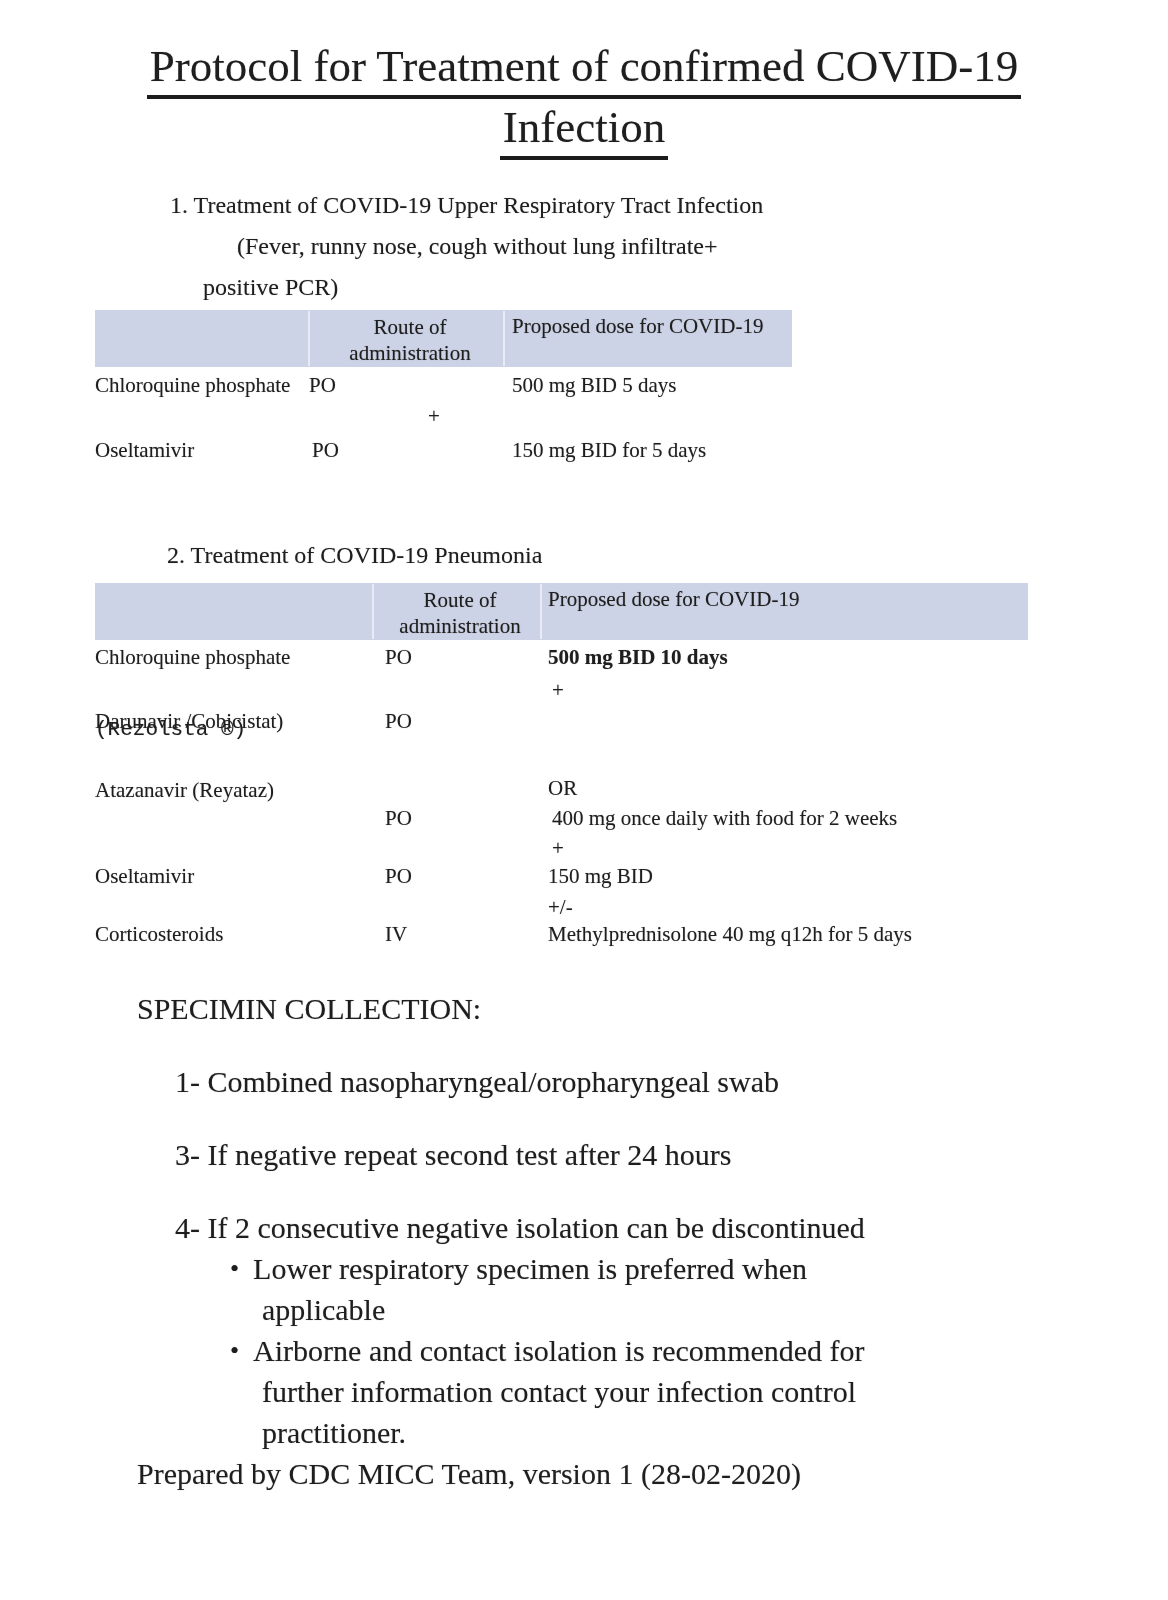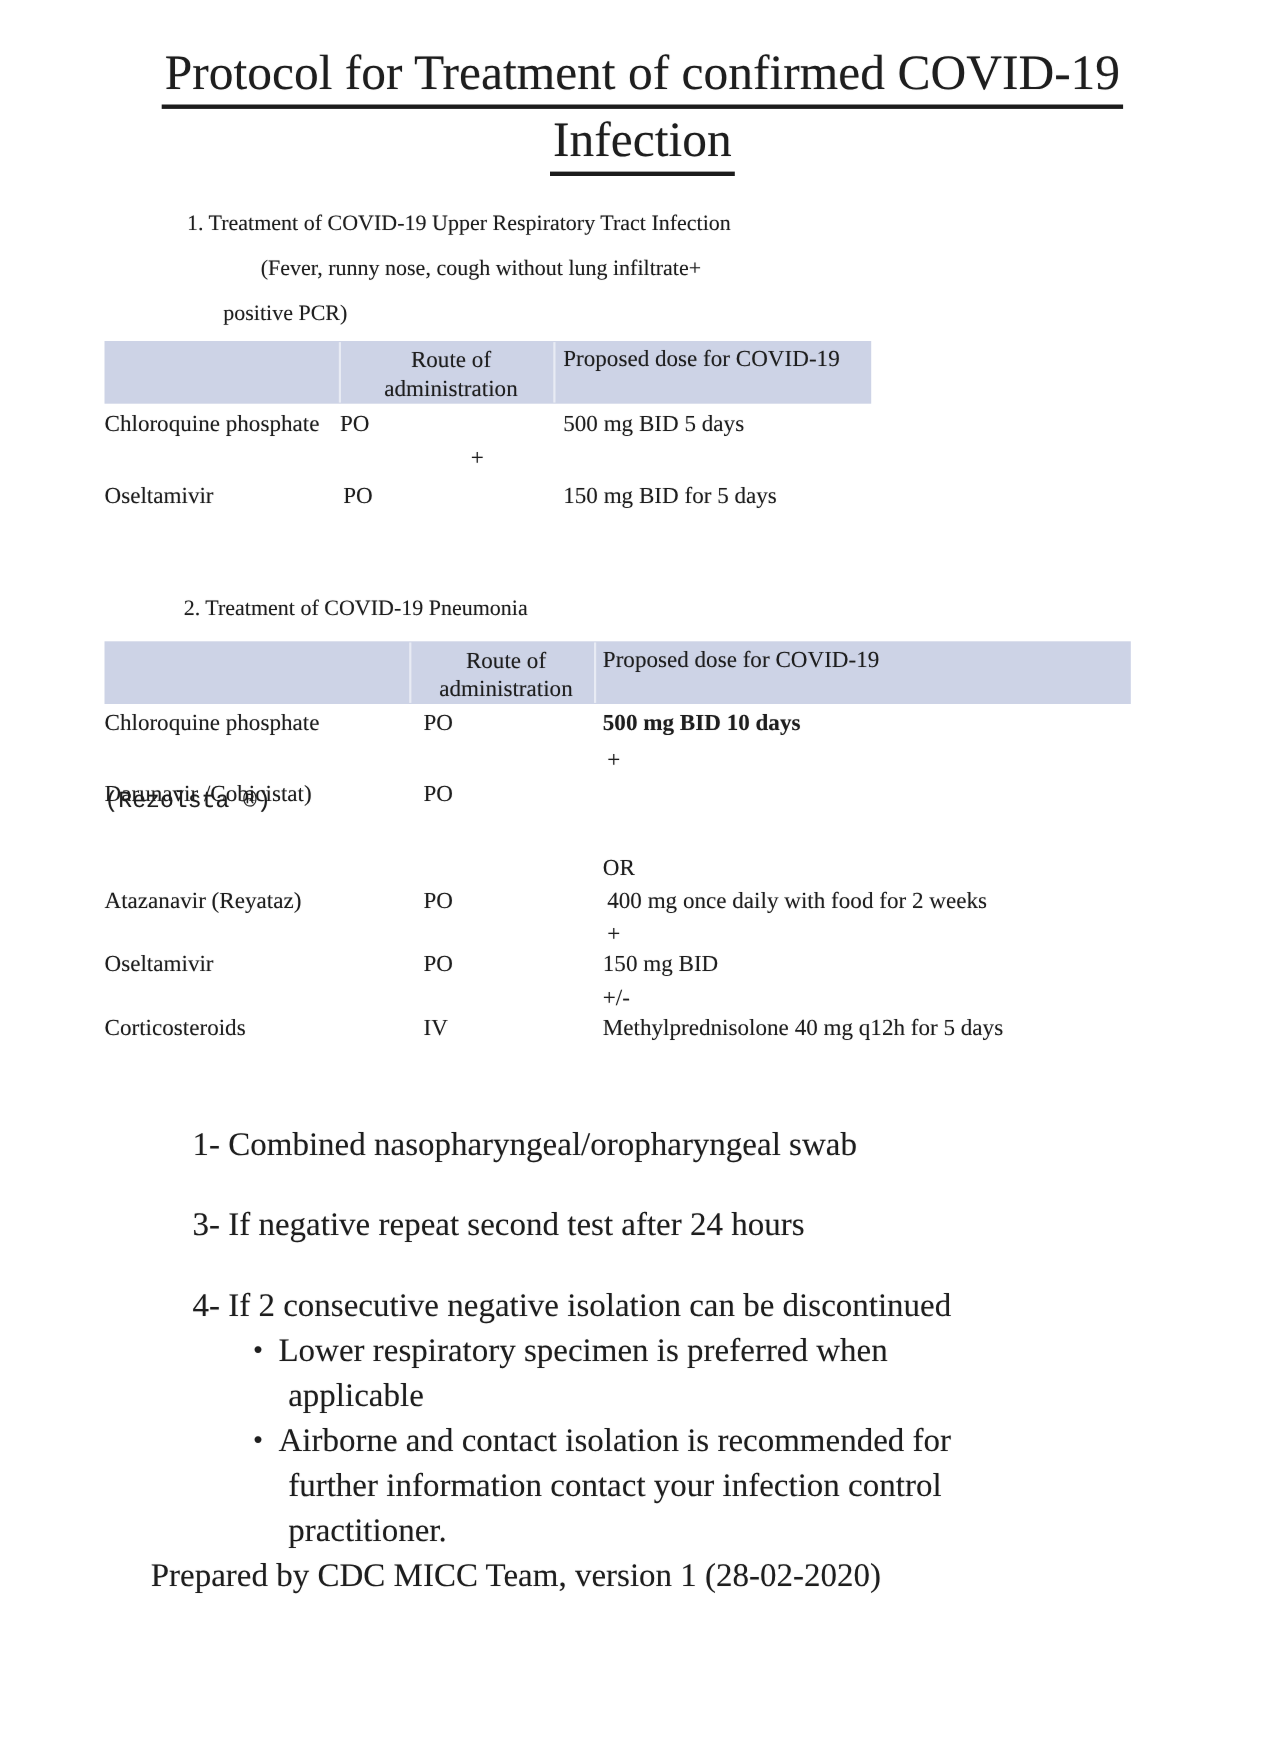--- a/index.html
+++ b/index.html
@@ -8,21 +8,21 @@
     font-family:"Liberation Serif", serif;color:#1e1e1e;overflow:hidden;
     text-shadow:0 0 1px rgba(30,30,30,.35);
   }
   .abs{position:absolute;white-space:nowrap;}
   
   .title-line{left:0;right:0;text-align:center;font-size:45px;}
   .t1{top:40px;}
   .t2{top:101px;}
   .uline{display:inline-block;border-bottom:4px solid #1c1c1c;padding:0 3px 3px 3px;}
   
-  .hd{font-size:20px;}
+  .hd{font-size:24px;}
   .h1a{left:170px;top:192px;}
   .h1b{left:237px;top:233px;}
   .h1c{left:203px;top:274px;}
   .h2{left:167px;top:542px;}
   
   .bar{position:absolute;background:#cdd3e6;}
   .t1bar{left:95px;top:310px;width:697px;height:57px;}
   .t2bar{left:95px;top:583px;width:933px;height:57px;}
   .seam{position:absolute;width:2px;background:rgba(255,255,255,.55);}
   .s1a{left:308px;top:311px;height:55px;}
@@ -40,21 +40,21 @@
   .t1r1d{left:95px;top:373px;}  .t1r1r{left:309px;top:373px;}  .t1r1o{left:512px;top:373px;}
   .t1c{left:428px;top:404px;}
   .t1r2d{left:95px;top:438px;}  .t1r2r{left:312px;top:438px;}  .t1r2o{left:512px;top:438px;}
   
   .t2r1d{left:95px;top:645px;}  .t2r1r{left:385px;top:645px;}  .t2r1o{left:548px;top:645px;font-weight:bold;}
   .t2c1{left:552px;top:678px;}
   .t2r2d1{left:95px;top:709px;} .t2r2d2{left:95px;top:718px;font-family:Liberation Mono, monospace;}
   .t2r2r{left:385px;top:709px;}
   .t2r2o{left:548px;top:709px;width:480px;white-space:normal;line-height:28px;}
   .t2c2{left:548px;top:776px;}
-  .t2r3d{left:95px;top:806px;}  .t2r3r{left:385px;top:806px;}  .t2r3o{left:552px;top:806px;}
+  .t2r3d{left:95px;top:778px;}  .t2r3r{left:385px;top:806px;}  .t2r3o{left:552px;top:806px;}
   .t2c3{left:552px;top:836px;}
   .t2r4d{left:95px;top:864px;}  .t2r4r{left:385px;top:864px;}  .t2r4o{left:548px;top:864px;}
   .t2c4{left:548px;top:895px;}
   .t2r5d{left:95px;top:922px;}  .t2r5r{left:385px;top:922px;}  .t2r5o{left:548px;top:922px;}
   
   .spblock{position:absolute;left:137px;top:992px;width:960px;font-size:30px;}
   .sp-line{height:41px;white-space:nowrap;}
   .ind1{padding-left:38px;margin-top:32px;}
   .ind2{padding-left:93px;}
   .ind3{padding-left:125px;}
@@ -114,20 +114,21 @@
   <div class="abs tcell t2c3">+</div>
   <div class="abs tcell t2r4d">Oseltamivir</div>
   <div class="abs tcell t2r4r">PO</div>
   <div class="abs tcell t2r4o">150 mg BID</div>
   <div class="abs tcell t2c4">+/-</div>
   <div class="abs tcell t2r5d">Corticosteroids</div>
   <div class="abs tcell t2r5r">IV</div>
   <div class="abs tcell t2r5o">Methylprednisolone 40 mg q12h for 5 days</div>
 
   <div class="spblock">
+    <div class="sp-line">SPECIMIN COLLECTION:</div>
     <div class="sp-line ind1">1- Combined nasopharyngeal/oropharyngeal swab</div>
     <div class="sp-line ind1">3- If negative repeat second test after 24 hours</div>
     <div class="sp-line ind1">4- If 2 consecutive negative isolation can be discontinued</div>
     <div class="sp-line ind2">
       <span class="blt">•</span><span>Lower respiratory specimen is preferred when</span>
     </div>
     <div class="sp-line ind3">applicable</div>
     <div class="sp-line ind2">
       <span class="blt">•</span><span>Airborne and contact isolation is recommended for</span>
     </div>

